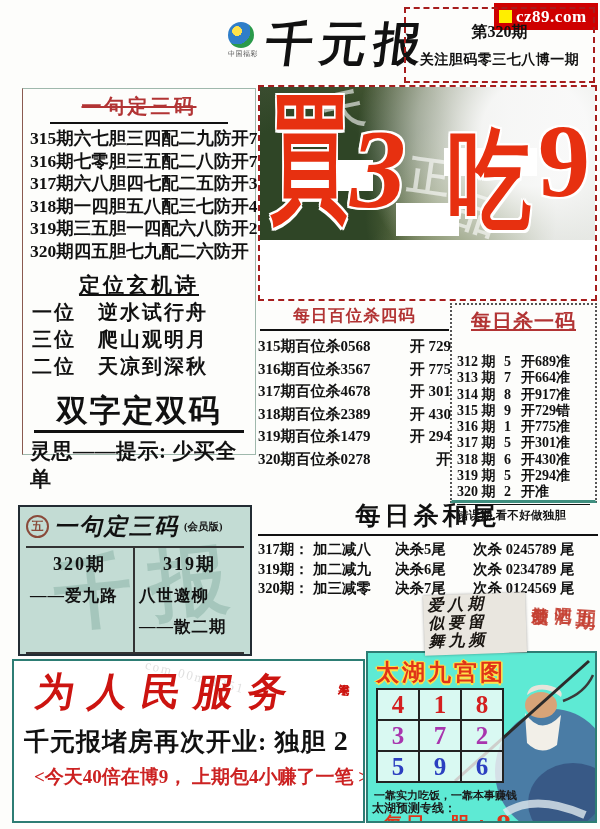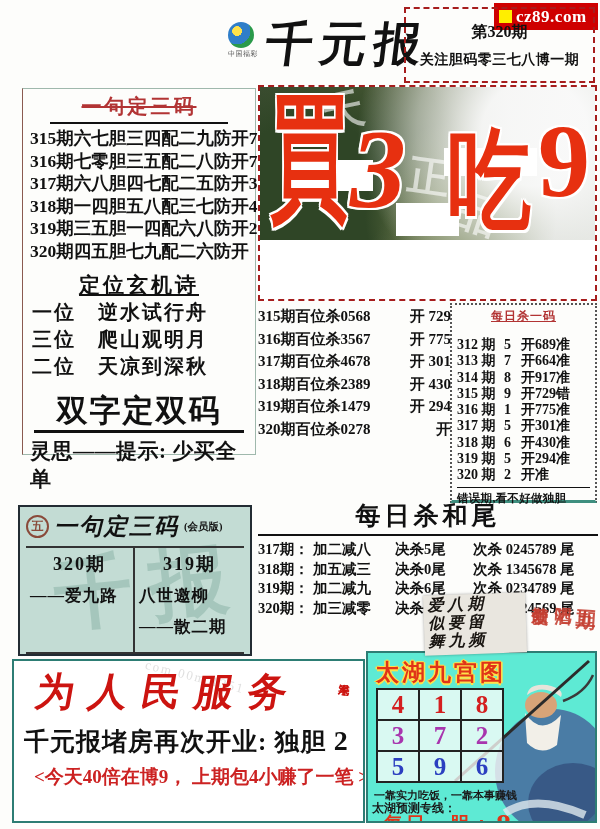--- a/index.html
+++ b/index.html
@@ -52,22 +52,22 @@
   .censor{position:absolute;background:#fff;z-index:2;}
   
   .baiwei{position:absolute;left:258px;top:305px;width:193px;}
   .bw-title{text-align:center;color:#b23434;font-weight:bold;font-size:16.5px;
             border-bottom:2px solid #111;padding-bottom:2px;margin:0 2px 4px;letter-spacing:1px;}
   .bw-row{display:flex;justify-content:space-between;font-size:15px;font-weight:bold;
           line-height:22.5px;white-space:nowrap;}
   
   .shayima{position:absolute;left:450px;top:303px;width:147px;height:200px;
            border:2px dotted #555;border-bottom:3px solid #3f8f7f;box-sizing:border-box;padding:3px 5px;}
-  .sy-title{text-align:center;color:#b23434;font-weight:bold;font-size:12px;
-            text-decoration:underline;margin-bottom:12px;letter-spacing:1px;}
+  .sy-title{text-align:center;color:#b23434;font-weight:bold;font-size:20px;
+            text-decoration:underline;margin-bottom:19px;letter-spacing:1px;}
   .sy-row{display:flex;font-size:14px;font-weight:bold;line-height:16.3px;white-space:nowrap;}
   .sy-row .p{width:47px;}.sy-row .k{width:17px;}.sy-row .r{flex:1;}
   .sy-footer{font-size:11.5px;font-weight:bold;border-top:1.5px solid #111;margin-top:3px;
              padding-top:3px;letter-spacing:.3px;}
   
   .shahewei{position:absolute;left:258px;top:499px;width:340px;}
   .shw-title{text-align:center;font-size:25px;font-weight:bold;letter-spacing:4px;
              border-bottom:2.5px solid #111;padding-bottom:2px;margin-bottom:4px;}
   .shw-row{display:flex;font-size:14.5px;font-weight:bold;line-height:19.5px;white-space:nowrap;}
   .shw-row .p{width:55px;}.shw-row .f{width:82px;}.shw-row .j{width:78px;}.shw-row .c{flex:1;}
@@ -193,20 +193,21 @@
     <div class="censor" style="left:28px;top:73px;width:85px;height:31px;"></div>
     <div class="censor" style="left:136px;top:116px;width:63px;height:33px;"></div>
     <div class="censor" style="left:184px;top:61px;width:93px;height:28px;"></div>
     <span class="big-char" style="left:10px;top:2px;font-size:108px;transform:scale(0.72,1.28);transform-origin:left top;">買</span>
     <span class="big-char" style="left:90px;top:26px;font-size:112px;font-style:italic;">3</span>
     <span class="big-char" style="left:188px;top:38px;font-size:98px;transform:scale(0.85,1.15);transform-origin:left top;">吃</span>
     <span class="big-char" style="left:278px;top:22px;font-size:104px;">9</span>
   </div>
 
   <div class="baiwei">
+    <div class="bw-title">每日百位杀四码</div>
     <div class="bw-row">
       <span>315期百位杀0568</span>
       <span>开 729</span>
     </div>
     <div class="bw-row">
       <span>316期百位杀3567</span>
       <span>开 775</span>
     </div>
     <div class="bw-row">
       <span>317期百位杀4678</span>
@@ -276,26 +277,20 @@
     <div class="sy-footer">错误期,看不好做独胆</div>
   </div>
 
   <div class="shahewei">
     <div class="shw-title">每日杀和尾</div>
     <div class="shw-row">
       <span class="p">317期：</span>
       <span class="f">加二减八</span>
       <span class="j">决杀5尾</span>
       <span class="c">次杀 0245789 尾</span>
-    </div>
-    <div class="shw-row">
-      <span class="p">318期：</span>
-      <span class="f">加五减三</span>
-      <span class="j">决杀0尾</span>
-      <span class="c">次杀 1345678 尾</span>
     </div>
     <div class="shw-row">
       <span class="p">319期：</span>
       <span class="f">加二减九</span>
       <span class="j">决杀6尾</span>
       <span class="c">次杀 0234789 尾</span>
     </div>
     <div class="shw-row">
       <span class="p">320期：</span>
       <span class="f">加三减零</span>

